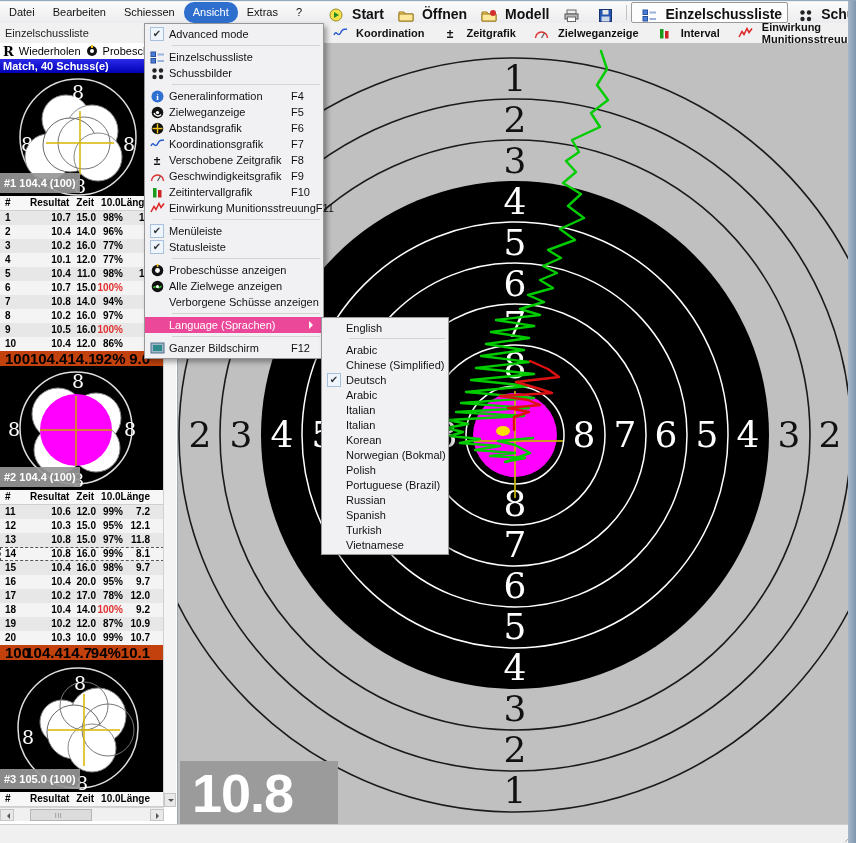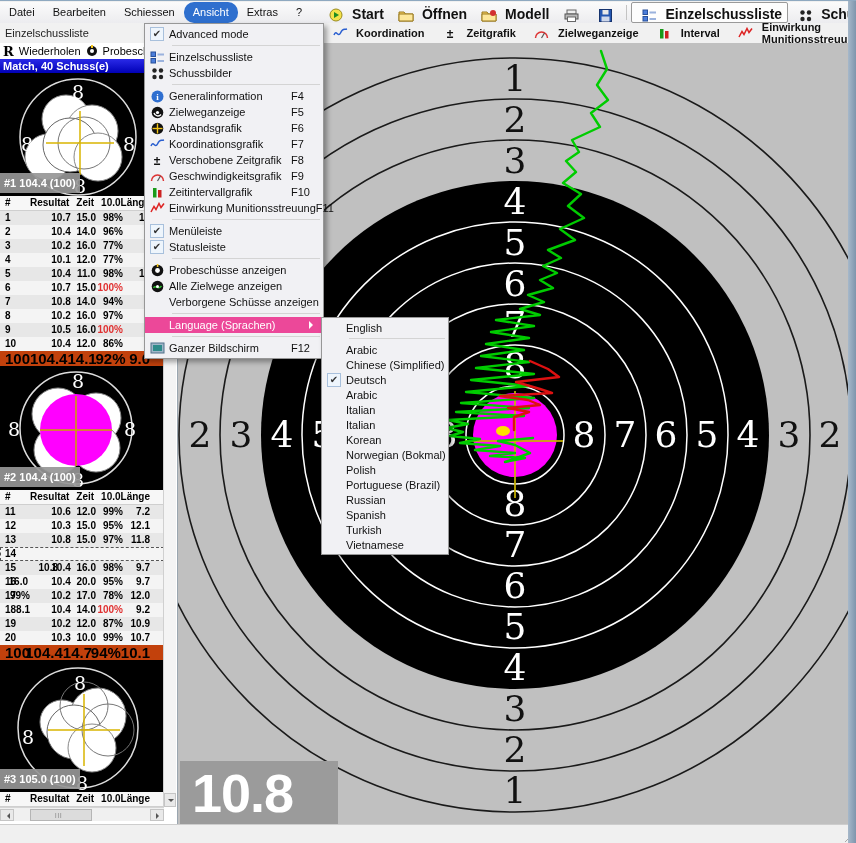--- a/index.html
+++ b/index.html
@@ -26,21 +26,21 @@
   .lp-match{height:14px;background:linear-gradient(#2a2ae8,#0000b6);color:#fff;font-weight:bold;
             font-size:11px;line-height:14px;padding-left:3px;white-space:nowrap;overflow:hidden;}
   .thumb{position:relative;width:164px;background:#000;}
   .thumb-label{position:absolute;left:0;bottom:3px;background:rgba(150,150,150,.92);color:#fff;
                font-weight:bold;font-size:11px;padding:4px 4px;white-space:nowrap;}
   .grid{width:164px;font-size:10px;font-weight:bold;color:#000;}
   .trow{display:flex;height:14px;line-height:14px;}
   .trow.alt{background:#e7e7e7;}
   .trow.plain{background:#f4f4f4;}
   .trow.hdr{background:#f7f7f7;border-bottom:1px solid #cfcfcf;}
-  .trow.sel{outline:1px dashed #555;outline-offset:-1px;flex-direction:column;}
+  .trow.sel{outline:1px dashed #555;outline-offset:-1px;}
   .trow.total{height:15px;line-height:15px;font-size:15px;background:#c2410c;}
   .c0{width:20px;padding-left:5px;box-sizing:border-box;white-space:nowrap;}
   .c1{width:58px;text-align:right;}
   .c2{width:28px;text-align:right;}
   .c3{width:30px;text-align:right;}
   .c4{width:44px;text-align:right;padding-right:14px;box-sizing:border-box;}
   .red{color:#e03030;}
   .vscroll{position:absolute;right:1px;top:0;width:13px;height:764px;background:#f4f4f4;border-left:1px solid #d0d0d0;box-sizing:border-box;}
   .vs-down{position:absolute;left:0;bottom:0;width:12px;height:14px;background:#e9e9e9;border:1px solid #c5c5c5;box-sizing:border-box;}
   .vs-down:after{content:"";position:absolute;left:3px;top:5px;border:3px solid transparent;border-top-color:#555;}

